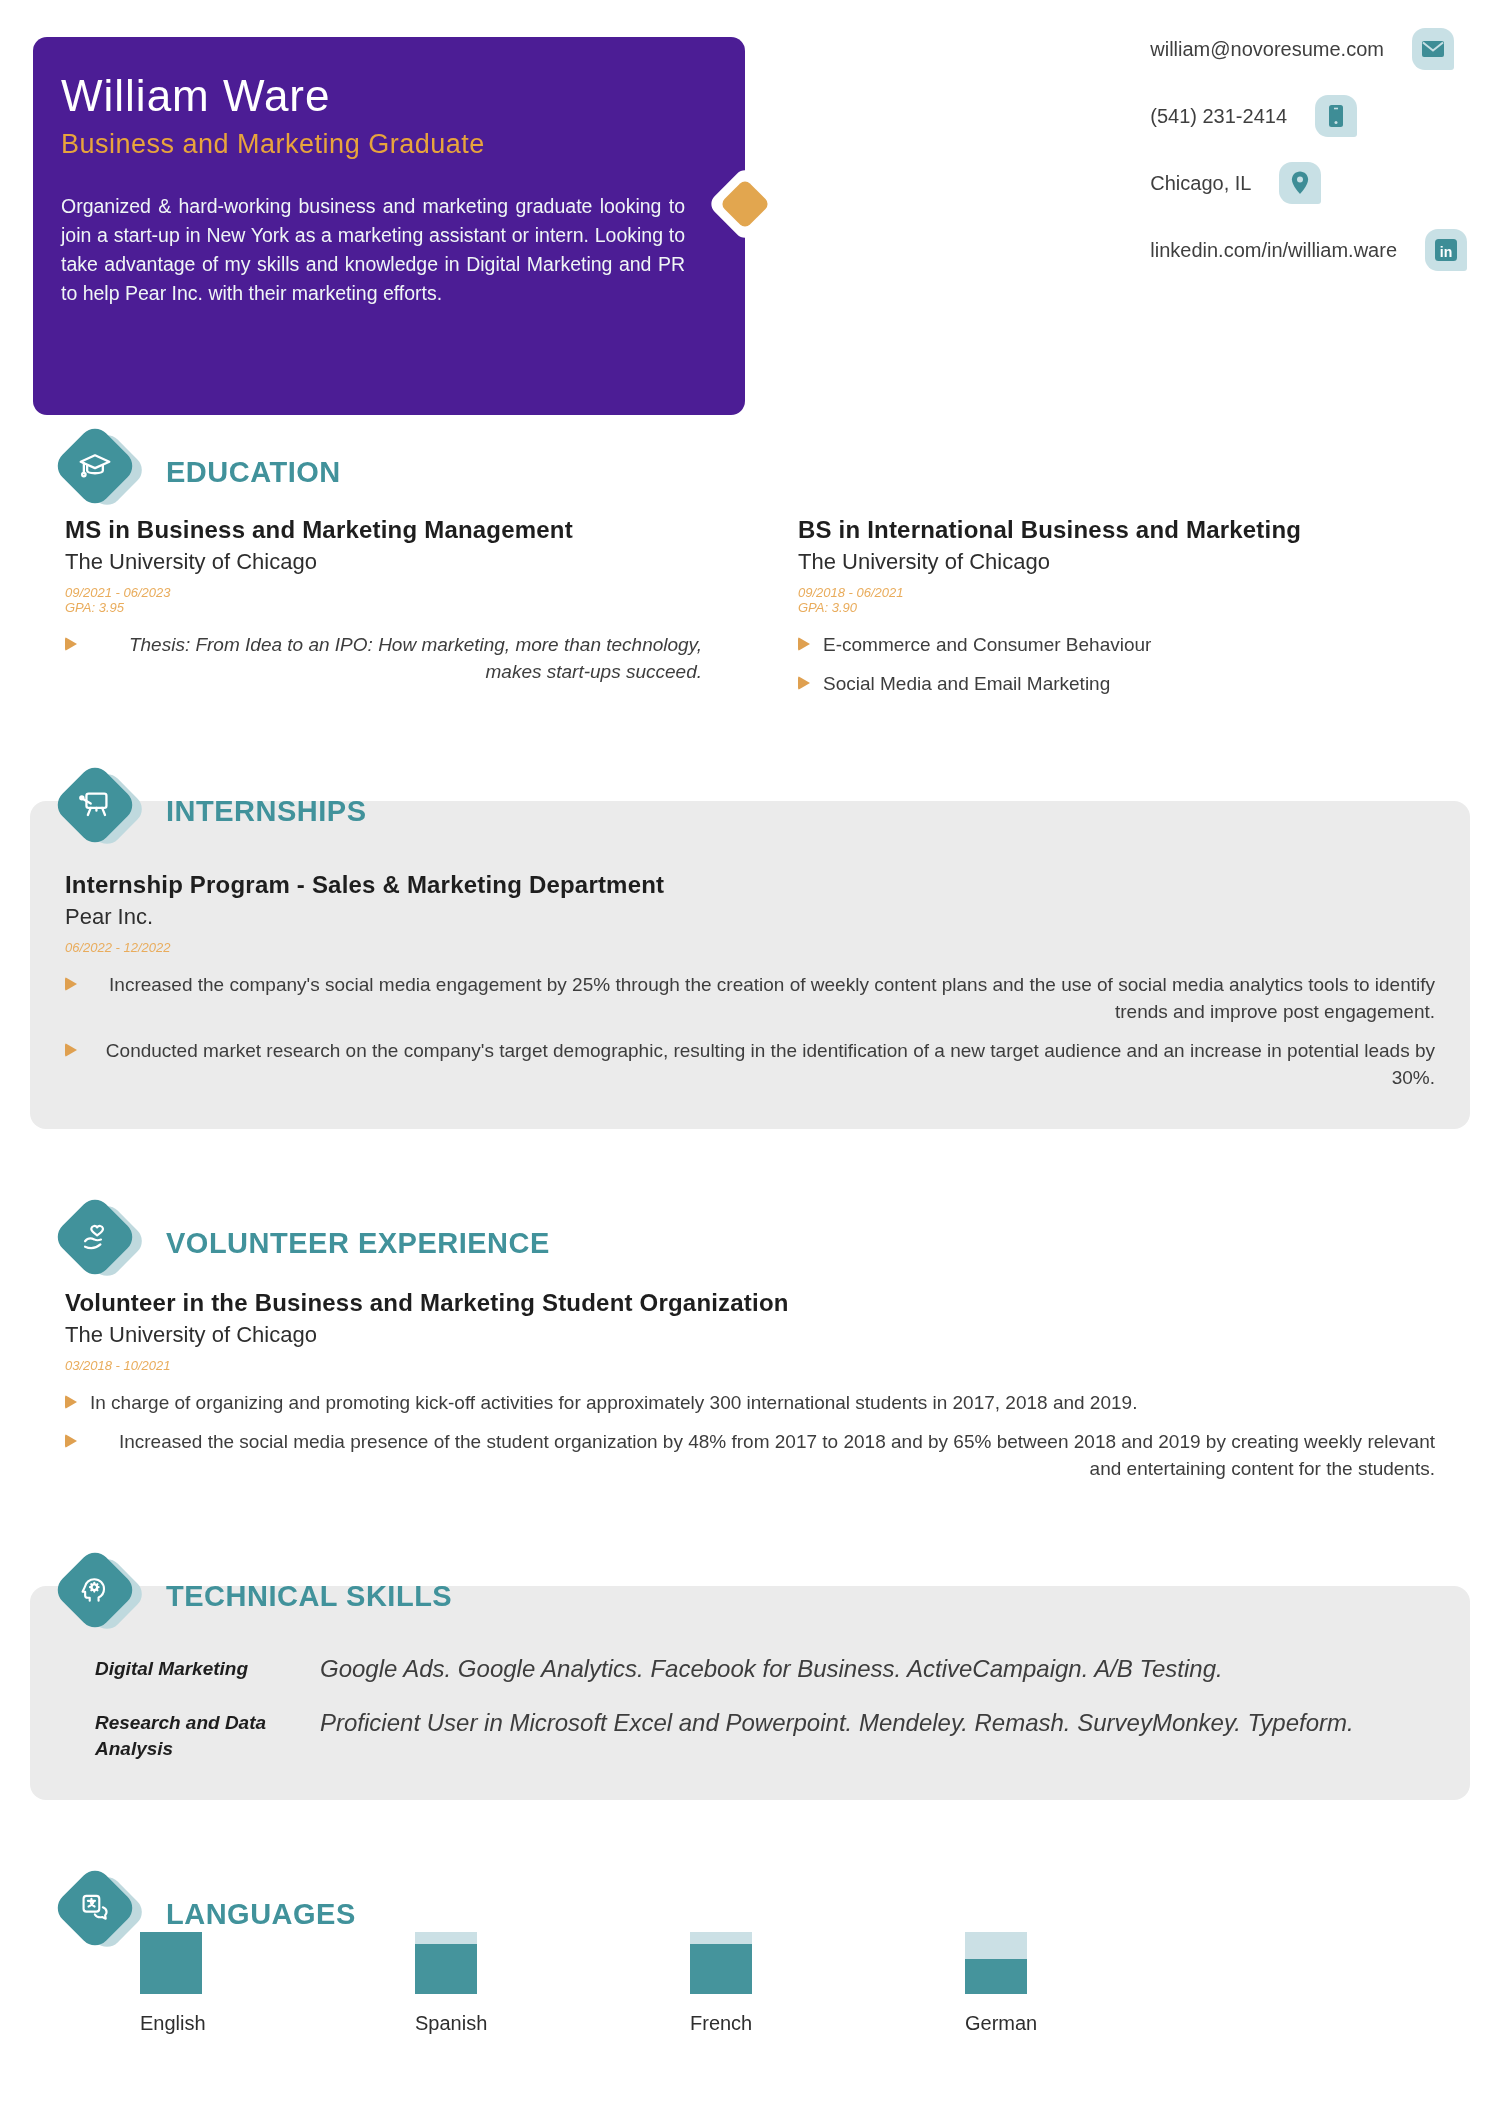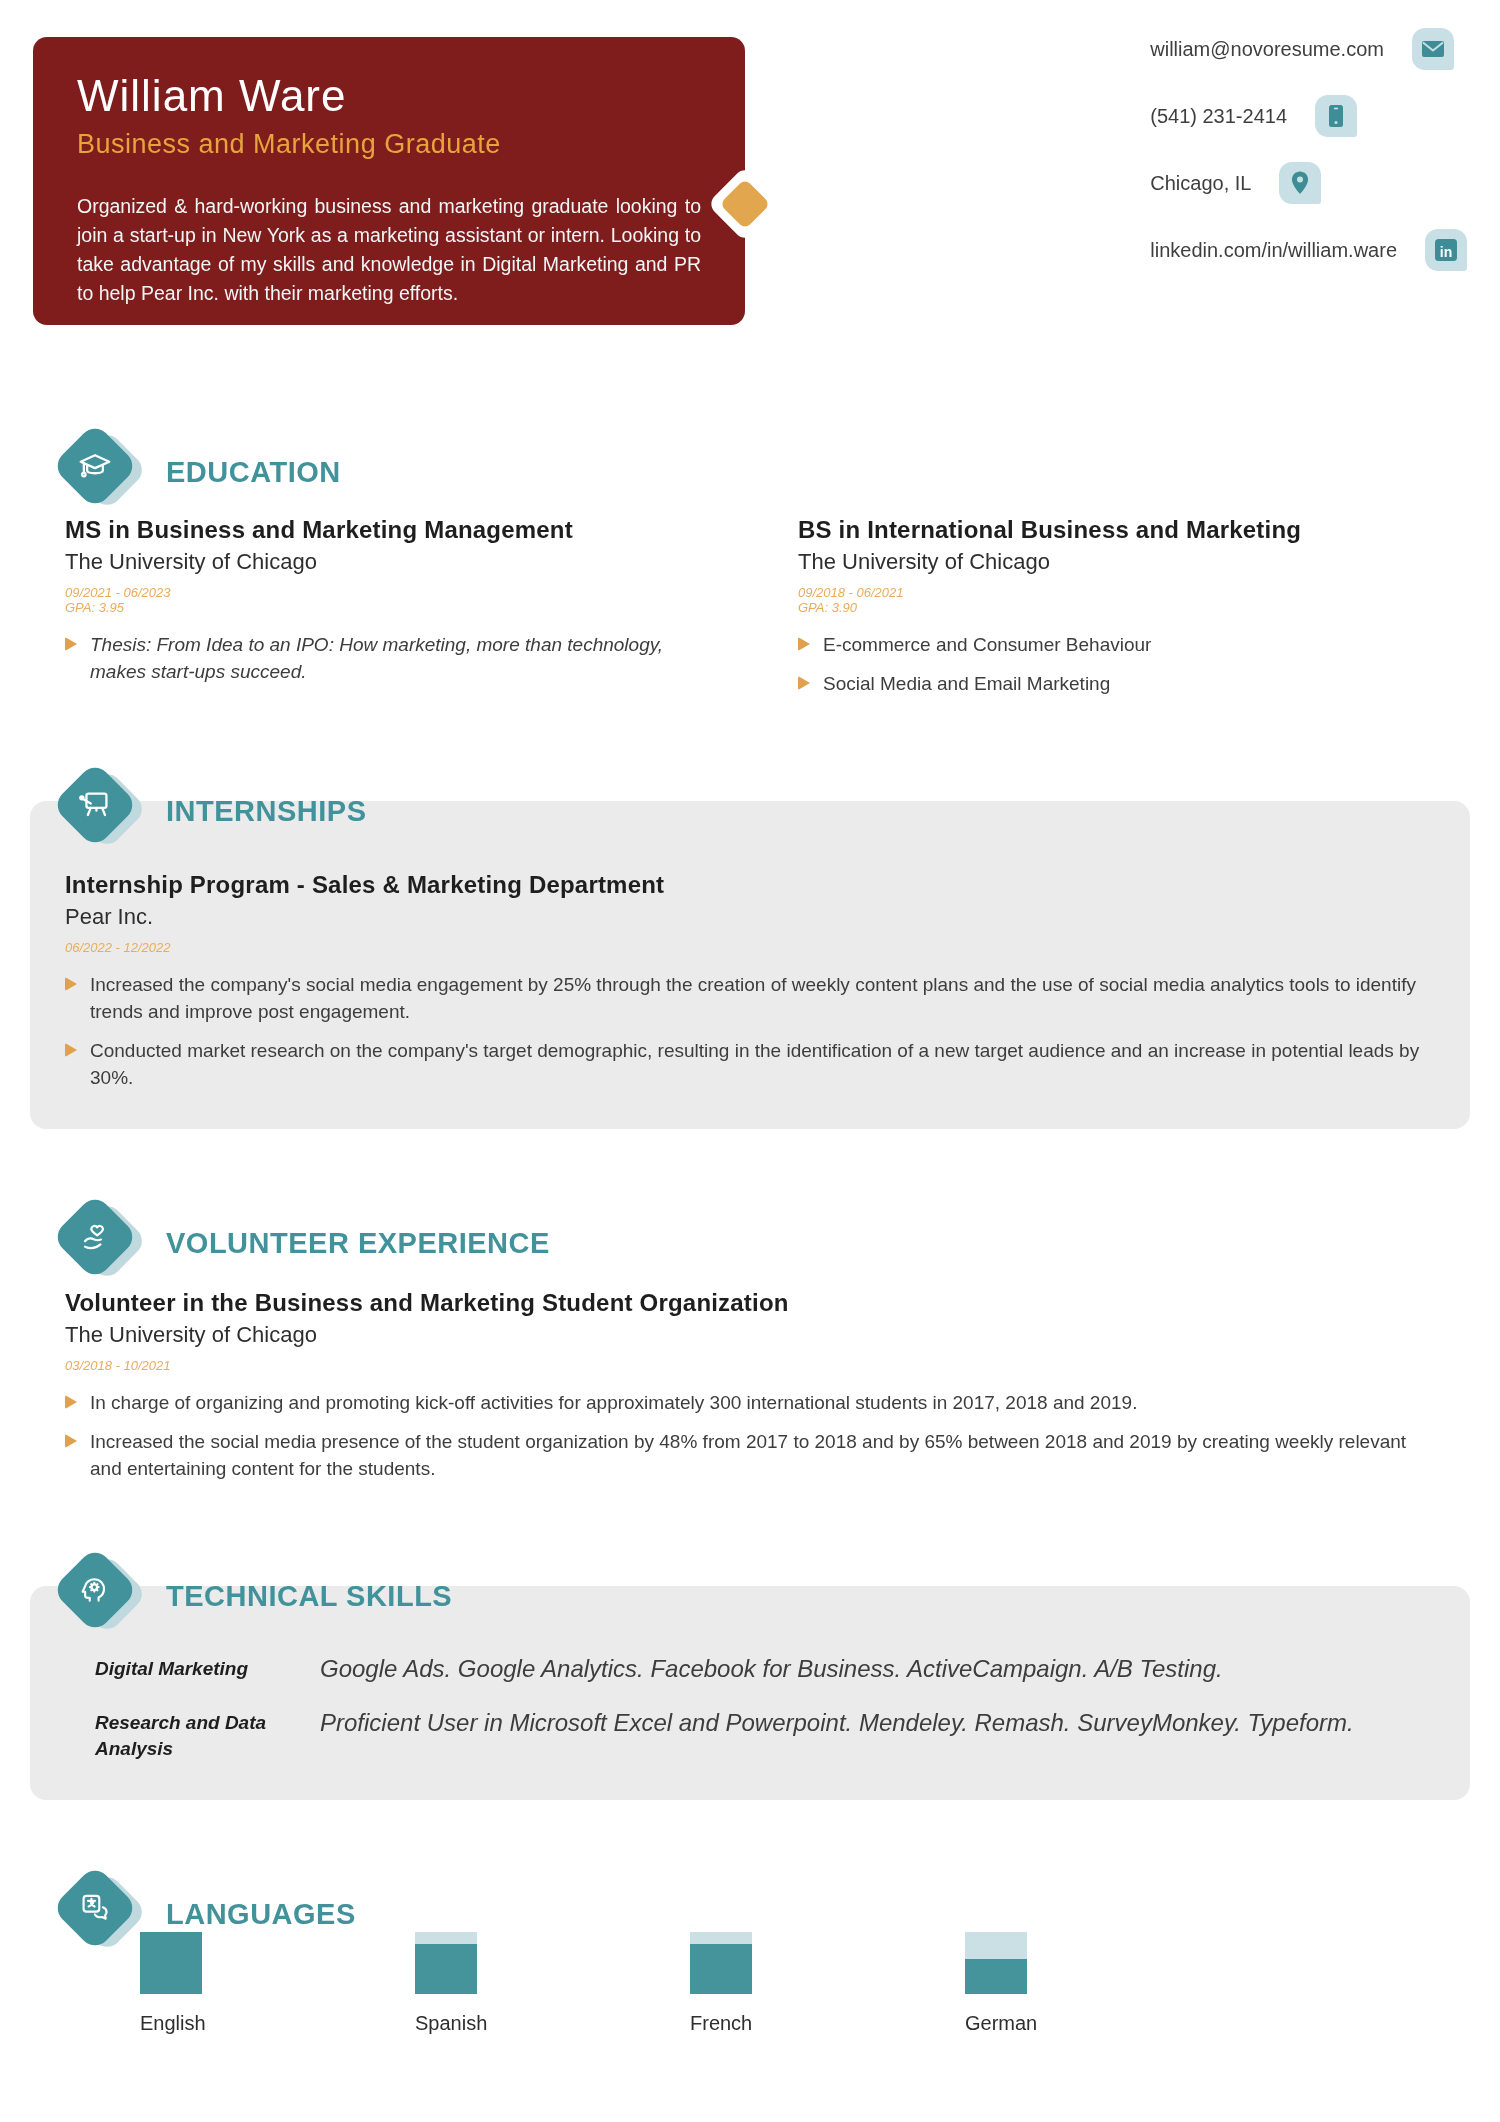--- a/index.html
+++ b/index.html
@@ -1,21 +1,21 @@
 <!DOCTYPE html>
 <html><head>
 <meta charset="utf-8">
 <style>
   * { margin:0; padding:0; box-sizing:border-box; }
   body { font-family:"Liberation Sans", sans-serif; background:#fff; }
   .page { position:relative; width:1500px; height:2122px; background:#ffffff; overflow:hidden; }
 
   
-  .header-card { position:absolute; left:33px; top:37px; width:712px; height:288px;
-    background:#7f1d1d; border-radius:14px; padding:34px 46px 30px 44px; color:#fff; }
+  .header-card { position:absolute; left:33px; top:37px; width:712px; height:378px;
+    background:#4c1d95; border-radius:14px; padding:34px 46px 30px 28px; color:#fff; }
   .name { font-size:44px; font-weight:normal; color:#ffffff; letter-spacing:1px; }
   .job-title { font-size:27px; color:#E8A43C; margin-top:8px; letter-spacing:0.5px; }
   .summary { margin-top:32px; width:624px; font-size:19.5px; line-height:29px;
     text-align:justify; color:#F0F6F6; }
   .card-diamond-wrap { position:absolute; right:-27px; top:140px; width:54px; height:54px; }
   .card-diamond-white { position:absolute; inset:0; background:#ffffff; border-radius:11px; transform:rotate(45deg); }
   .card-diamond-orange { position:absolute; inset:9px; background:#E2A64F; border-radius:7px; transform:rotate(45deg); }
 
   
   .contact { position:absolute; right:33px; top:28px; display:flex; flex-direction:column; gap:25px; align-items:flex-start; }
@@ -39,21 +39,21 @@
 
   .sec-box { position:relative; z-index:1; margin:-62px 30px 0 30px; background:#EBEBEB;
     border-radius:16px; padding:70px 35px 38px 35px; }
 
   
   .edu-grid { display:grid; grid-template-columns:1fr 1fr; column-gap:96px; margin:-8px 65px 0 65px; }
   .entry-title { font-size:24px; font-weight:bold; color:#1E1E1E; letter-spacing:0.2px; }
   .entry-sub { font-size:22px; color:#2E2E2E; margin-top:5px; }
   .entry-meta { display:flex; justify-content:space-between; margin-top:10px;
     font-size:13px; font-style:italic; color:#E9AC5C;flex-direction:column; }
-  .bullets { list-style:none; margin-top:16px; display:flex; flex-direction:column; gap:12px; }
+  .bullets { list-style:none; margin-top:16px; display:flex; flex-direction:column; gap:12px;text-align:right; }
   .bullet { display:flex; gap:13px; }
   .tri { width:12px; height:14px; background:#DFA050; clip-path:polygon(0 0,100% 50%,0 100%);
     border-radius:2px; margin-top:6px; flex-shrink:0; }
   .bullet-text { font-size:19px; line-height:27px; color:#3D3D3D; }
   .bullet-text.italic { font-style:italic; }
 
   .section { margin-top:0; }
   .section.gap { margin-top:62px; }
   .plain-content { margin:-6px 65px 0 65px; }
 

